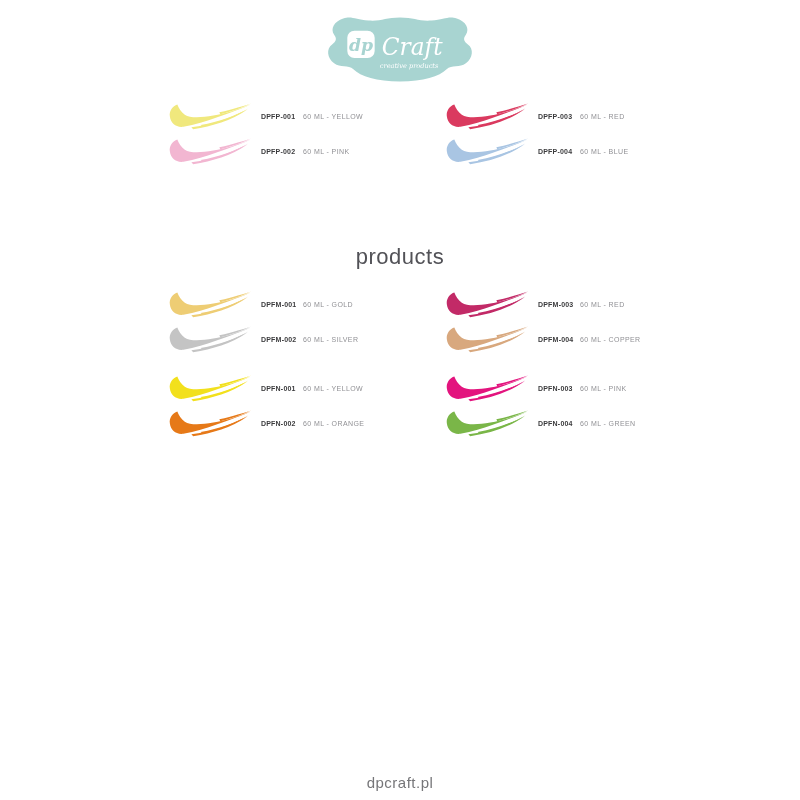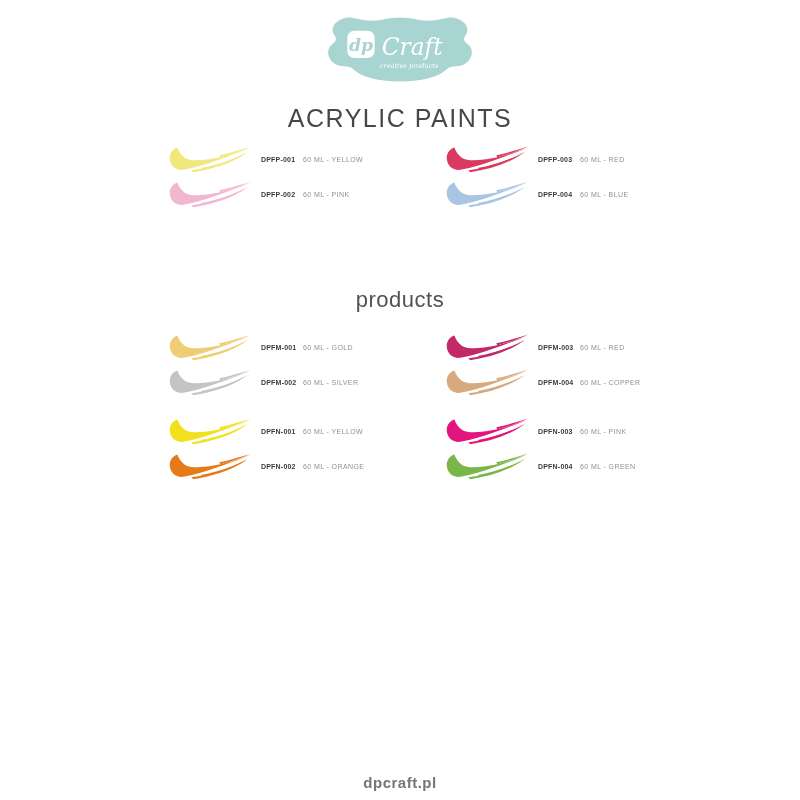--- a/index.html
+++ b/index.html
@@ -49,21 +49,21 @@
     font-size:7px;font-weight:bold;color:#3b3b3d;letter-spacing:0.2px;
   }
   .desc{
     margin-left:5px;
     font-size:7px;color:#909094;letter-spacing:0.4px;white-space:nowrap;
   }
 
   
   .footer{
     position:absolute;left:0;top:774px;width:800px;text-align:center;
-    font-size:15px;color:#767679;letter-spacing:0.5px;font-weight:bold;
+    font-size:15px;color:#767679;letter-spacing:0.5px;
   }
 
   .hidden-defs{position:absolute;width:0;height:0;overflow:hidden;}
 </style>
 </head>
 <body>
 
 <svg class="hidden-defs" aria-hidden="true">
   <defs>
     <g id="swoosh-shape">
@@ -80,21 +80,20 @@
   <div class="logo-wrap">
     <svg class="logo-svg" viewBox="0 0 300 148" style="color: rgb(168, 212, 209);">
       <path fill="currentColor" d="M150,10 C122,10 112,18 88,16 C62,14 54,6 38,12 C20,18 12,32 20,44 C26,52 24,57 16,63 C4,71 6,90 20,100 C32,110 48,102 58,112 C72,126 104,136 150,136 C196,136 228,126 242,112 C252,102 268,110 280,100 C294,90 296,71 284,63 C276,57 274,52 280,44 C288,32 280,18 262,12 C246,6 238,14 212,16 C188,18 178,10 150,10 Z"></path>
       <rect x="46" y="36" width="54" height="54" rx="14" fill="#ffffff"></rect>
       <text x="73" y="76" text-anchor="middle" fill="currentColor" font-family="DejaVu Serif, serif" font-style="italic" font-size="34" font-weight="bold">dp</text>
       <text x="174" y="84" text-anchor="middle" fill="#ffffff" font-family="DejaVu Serif, serif" font-style="italic" font-size="46">Craft</text>
       <text x="168" y="110" text-anchor="middle" fill="#ffffff" font-family="DejaVu Serif, serif" font-style="italic" font-size="13">creative products</text>
     </svg>
   </div>
 
-  <h1 class="main-title">ACRYLIC PAINTS</h1>
 
   <div class="section s1">
     <div class="swatch-grid">
       <div class="item">
         <svg class="swoosh" viewBox="0 0 180 60" style="color: rgb(240, 232, 125);">
             <use href="#swoosh-shape"></use>
           </svg>
         <span class="code">DPFP-001</span>
         <span class="desc">60 ML - YELLOW</span>
       </div>

